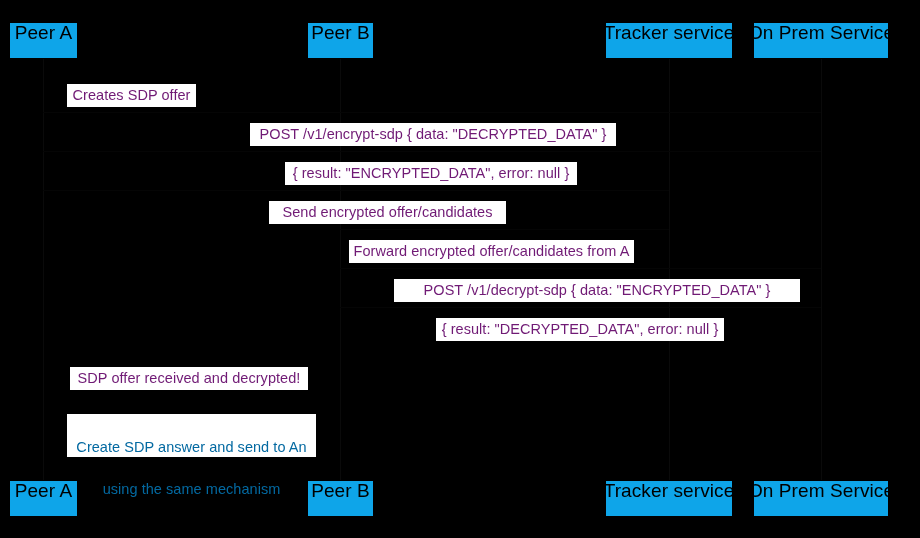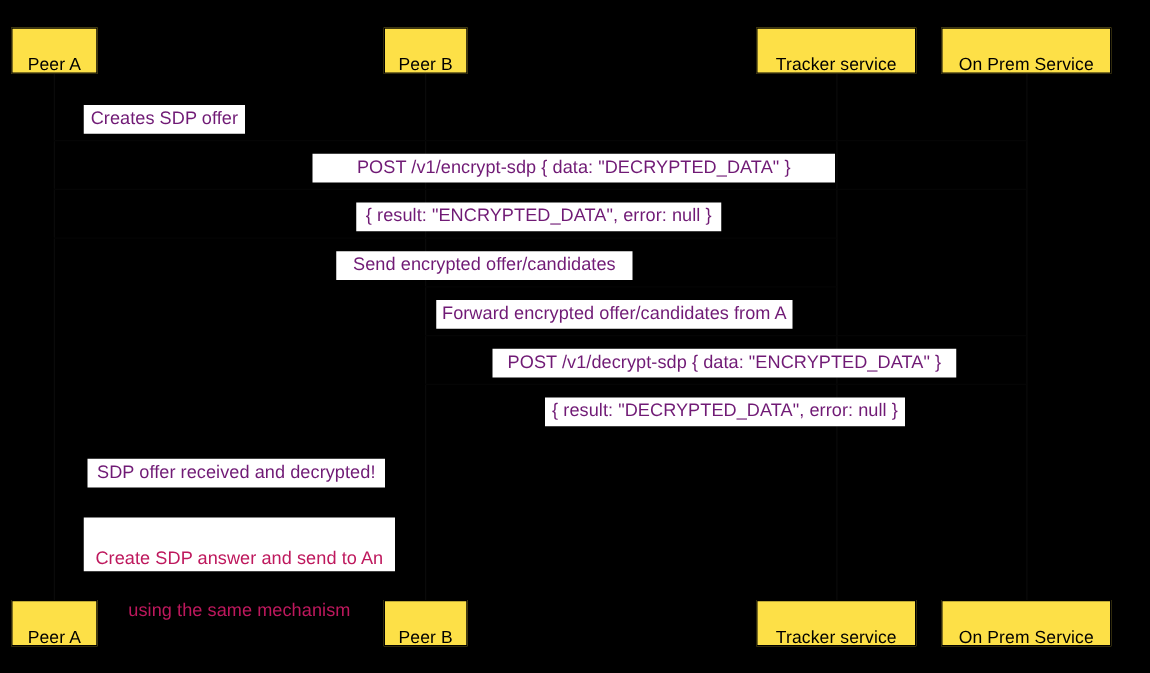--- a/index.html
+++ b/index.html
@@ -24,27 +24,27 @@
   }
   .lifeline {
     position: absolute;
     width: 1px;
     background: #0a0a0a;
     top: 58px;
     height: 422px;
   }
   .participant {
     position: absolute;
-    background: #fde047;
+    background: #0ea5e9;
     border: 1px solid #000000;
     color: #000000;
-    font-size: 14px;
+    font-size: 19px;
     line-height: 1;
     display: flex;
-    align-items: flex-end;
+    align-items: flex-start;
     justify-content: center;
     box-sizing: border-box;
     white-space: nowrap;
     letter-spacing: 0.1px;
   }
   .msg-arrow {
     position: absolute;
     height: 1px;
     background: #050505;
   }
@@ -56,21 +56,21 @@
     line-height: 19px;
     white-space: pre;
     text-align: center;
     padding: 2px 1px 2px 1px;
     box-sizing: border-box;
     letter-spacing: 0.05px;
   }
   .self-note {
     position: absolute;
     background: #ffffff;
-    color: #be185d;
+    color: #0369a1;
     font-size: 14.5px;
     line-height: 21px;
     text-align: center;
     white-space: pre-line;
     padding: 2px 3px;
     box-sizing: border-box;
     letter-spacing: 0.05px;
   }
 </style>
 </head>
@@ -98,29 +98,29 @@
   </div>
   <div class="participant" style="left:605px; top:22px; width:128px; height:37px;">
     <span>Tracker service</span>
   </div>
   <div class="participant" style="left:753px; top:22px; width:136px; height:37px;">
     <span>On Prem Service</span>
   </div>
 
   <div class="msg-label" style="left:67px;  top:84px;  width:129px;">Creates SDP offer</div>
 
-  <div class="msg-label" style="left:250px; top:123px; width:418px;">POST /v1/encrypt-sdp { data: "DECRYPTED_DATA" }</div>
+  <div class="msg-label" style="left:250px; top:123px; width:366px;">POST /v1/encrypt-sdp { data: "DECRYPTED_DATA" }</div>
 
   <div class="msg-label" style="left:285px; top:162px; width:292px;">{ result: "ENCRYPTED_DATA", error: null }</div>
 
   <div class="msg-label" style="left:237px; top:201px; width:237px;margin-left:32px;">Send encrypted offer/candidates</div>
 
   <div class="msg-label" style="left:349px; top:240px; width:285px;">Forward encrypted offer/candidates from A</div>
 
-  <div class="msg-label" style="left:394px; top:279px; width:371px;">POST /v1/decrypt-sdp { data: "ENCRYPTED_DATA" }</div>
+  <div class="msg-label" style="left:394px; top:279px; width:406px;">POST /v1/decrypt-sdp { data: "ENCRYPTED_DATA" }</div>
 
   <div class="msg-label" style="left:436px; top:318px; width:288px;">{ result: "DECRYPTED_DATA", error: null }</div>
 
   <div class="msg-label" style="left:70px;  top:367px; width:238px;">SDP offer received and decrypted!</div>
 
   <div class="self-note" style="left:67px; top:414px; width:249px; height:43px;">
     <div>Create SDP answer and send to An</div>
     <div>using the same mechanism</div>
   </div>
 

